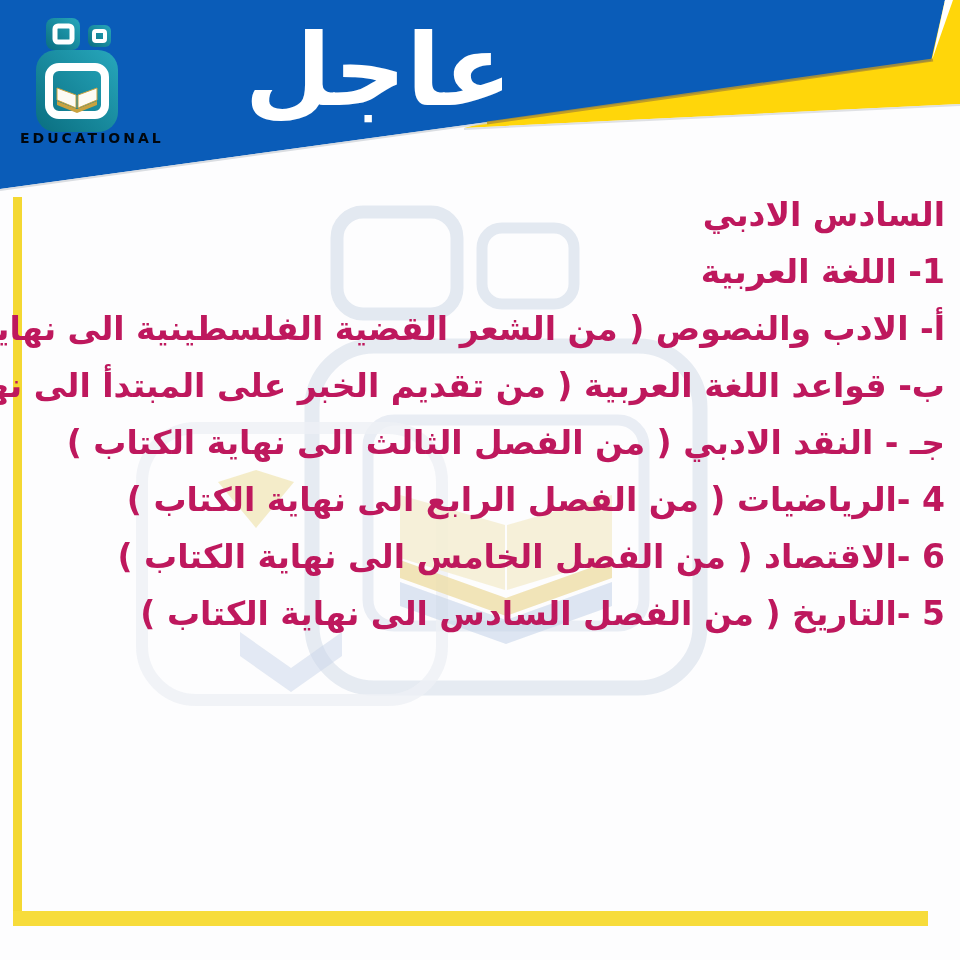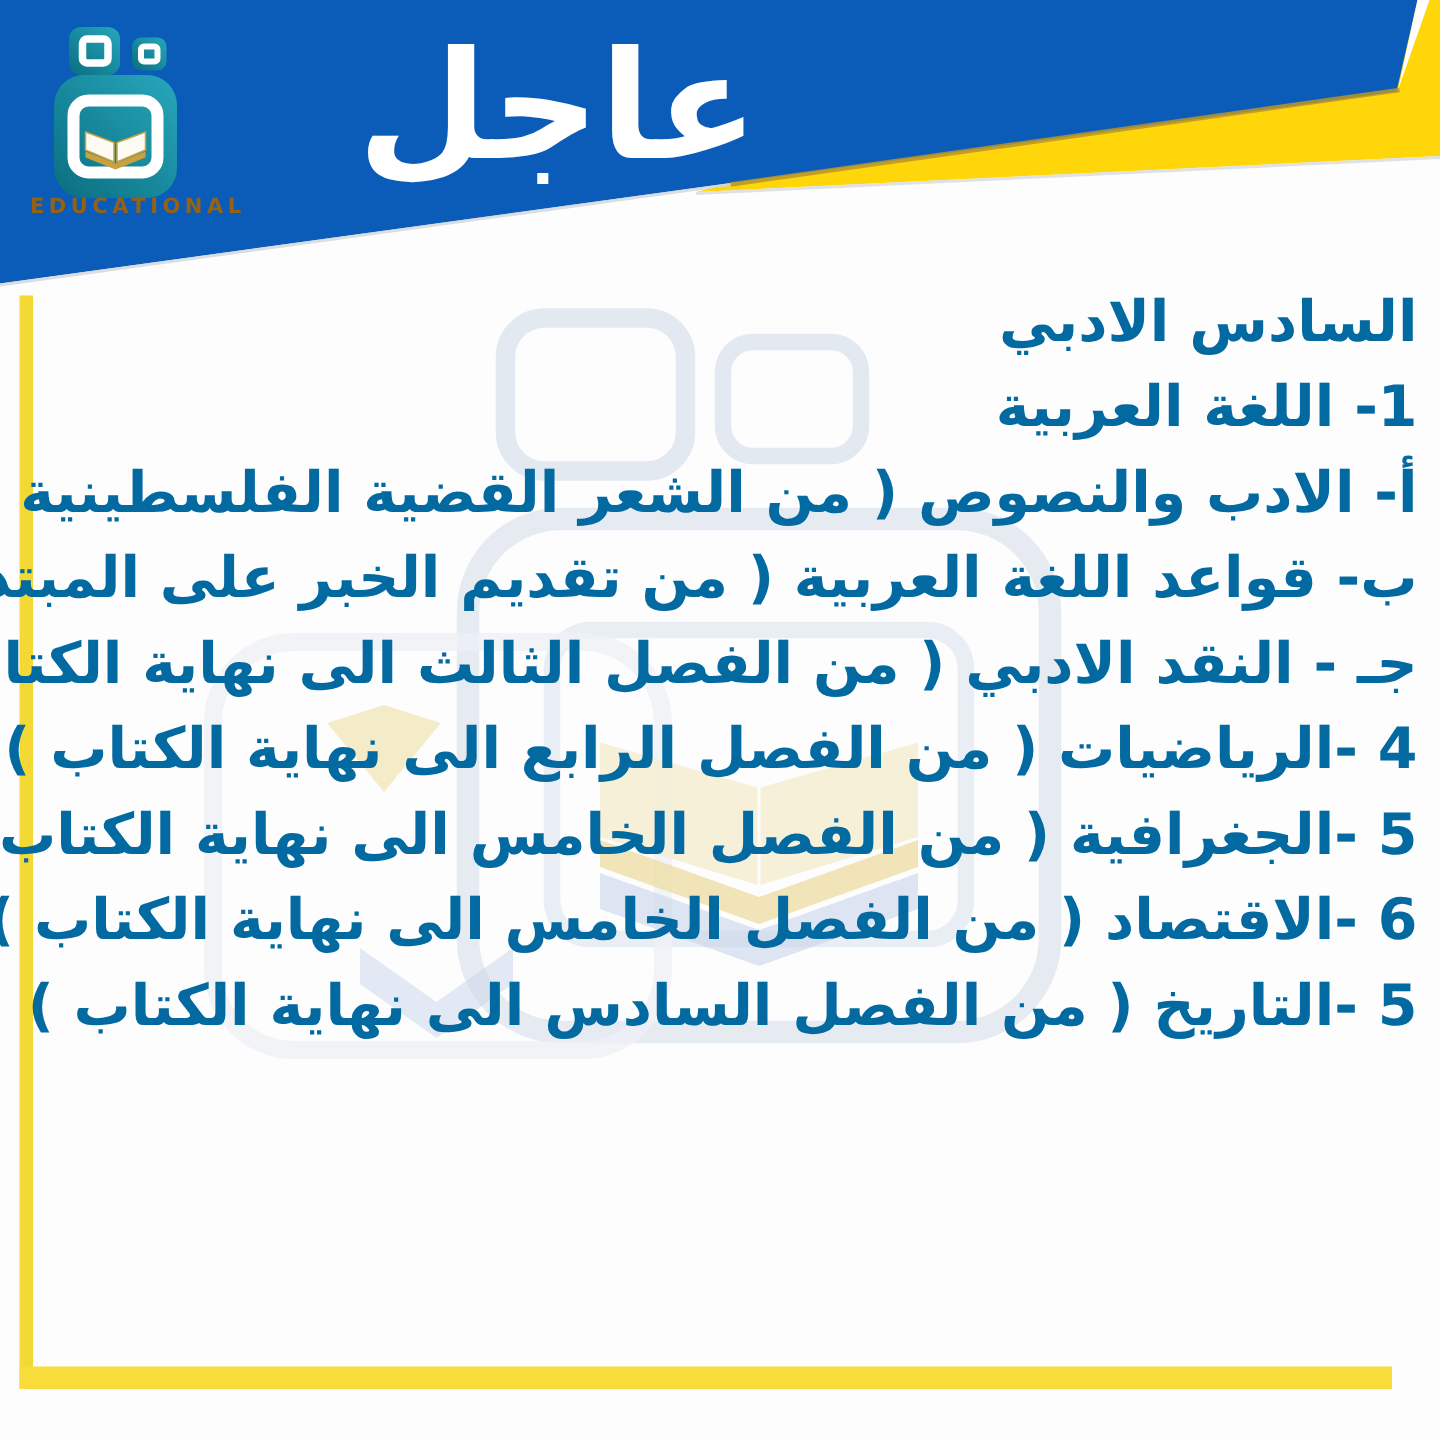--- a/index.html
+++ b/index.html
@@ -8,42 +8,42 @@
     position:relative; width:960px; height:960px;
     background:#fdfdfe; overflow:hidden;
   }
   svg{display:block;}
   .header-svg{position:absolute; left:0; top:0; z-index:3;}
   .watermark-svg{position:absolute; left:0; top:0; z-index:1; pointer-events:none;}
   .logo-svg{position:absolute; left:10px; top:5px; z-index:5;}
   .brand-label{
     position:absolute; left:20px; top:130px; width:150px; z-index:6;
     font-size:14px; font-weight:bold; letter-spacing:3px;
-    color:#a16207; opacity:.92;
+    color:#000000; opacity:.92;
   }
   .badge{
     position:absolute; left:232px; top:0px; width:280px; z-index:6;
-    text-align:center; direction:rtl;
+    text-align:right; direction:rtl;
     font-size:100px; line-height:142px; font-weight:bold; color:#ffffff;
   }
   .frame-left-bar{
     position:absolute; left:13px; top:197px; width:9px; height:729px;
     background:#f4d833; z-index:2;
   }
   .frame-bottom-bar{
     position:absolute; left:13px; top:911px; width:915px; height:15px;
     background:#f7dc3b; z-index:2;
   }
   .content{
     position:absolute; top:186px; right:15px; left:20px; z-index:4;
     direction:rtl; text-align:right;
   }
   .line{
     height:57px; line-height:57px;
-    font-size:38px; font-weight:bold; color:#0369a1;
+    font-size:33px; font-weight:bold; color:#be185d;
     white-space:nowrap;
   }
 </style>
 </head>
 <body>
 
 <div class="poster">
 
   <svg class="watermark-svg" width="960" height="960" viewBox="0 0 960 960">
     <g fill="none">
@@ -103,18 +103,17 @@
   <div class="frame-left-bar"></div>
   <div class="frame-bottom-bar"></div>
 
   <div class="content">
     <div class="line">السادس الادبي</div>
     <div class="line">1- اللغة العربية</div>
     <div class="line">أ- الادب والنصوص ( من الشعر القضية الفلسطينية الى نهاية الكتاب )</div>
     <div class="line">ب- قواعد اللغة العربية ( من تقديم الخبر على المبتدأ الى نهاية الكتاب )</div>
     <div class="line">جـ - النقد الادبي ( من الفصل الثالث الى نهاية الكتاب )</div>
     <div class="line">4 -الرياضيات ( من الفصل الرابع الى نهاية الكتاب )</div>
-    <div class="line">5 -الجغرافية ( من الفصل الخامس الى نهاية الكتاب )</div>
     <div class="line">6 -الاقتصاد ( من الفصل الخامس الى نهاية الكتاب )</div>
     <div class="line">5 -التاريخ ( من الفصل السادس الى نهاية الكتاب )</div>
   </div>
 
 </div>
 
 </body></html>

